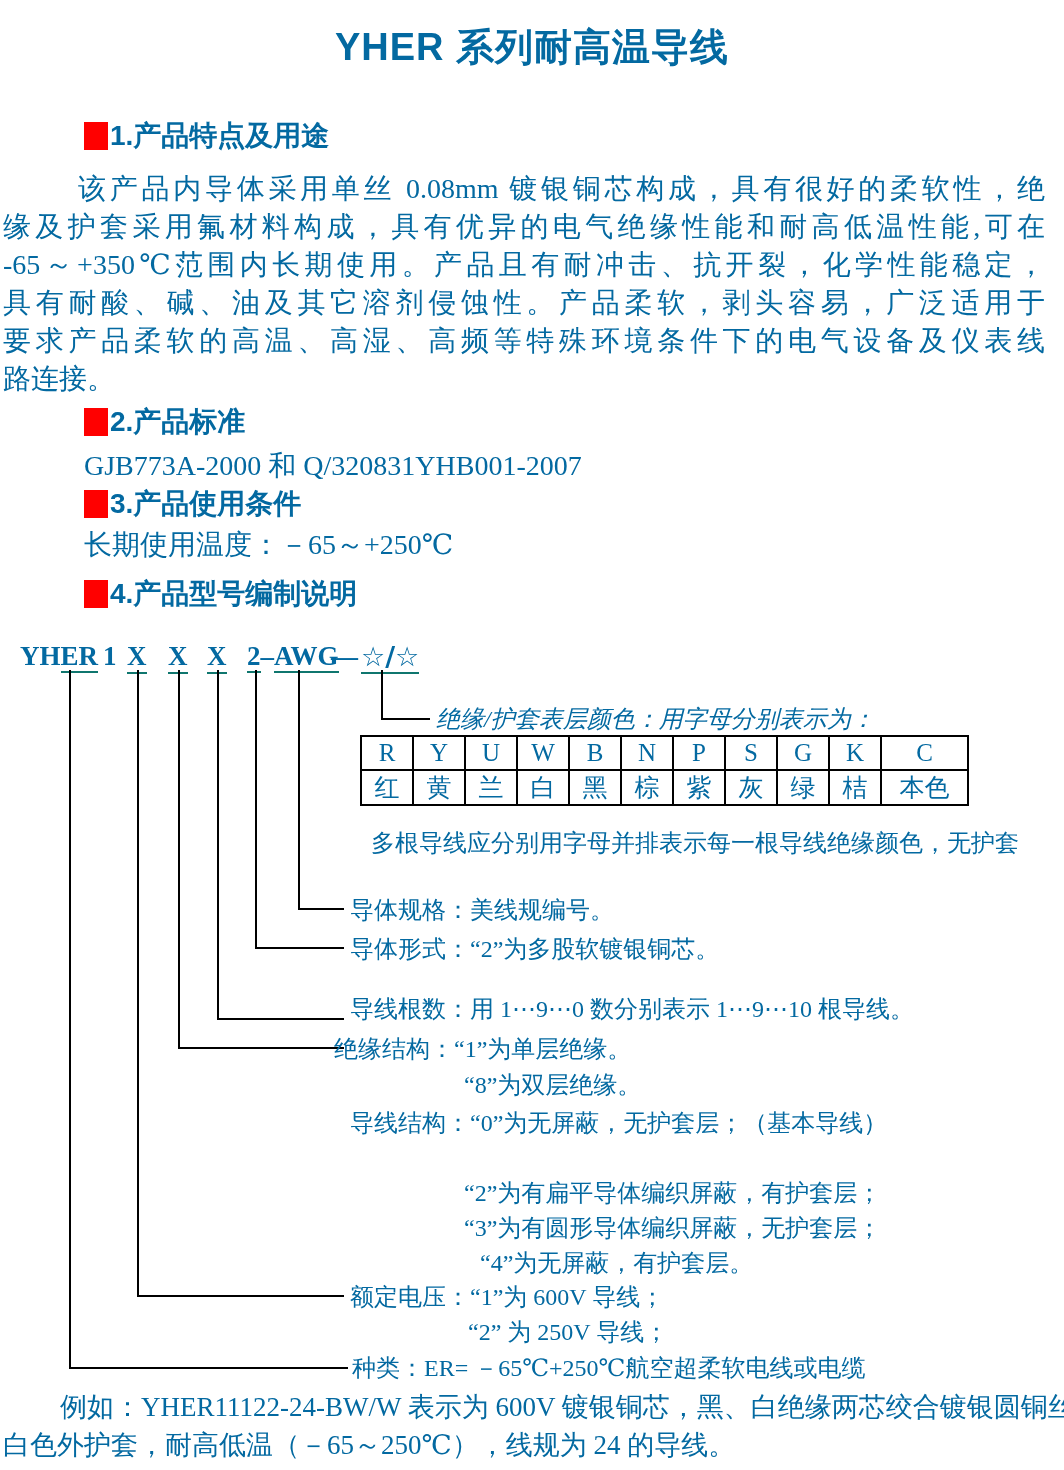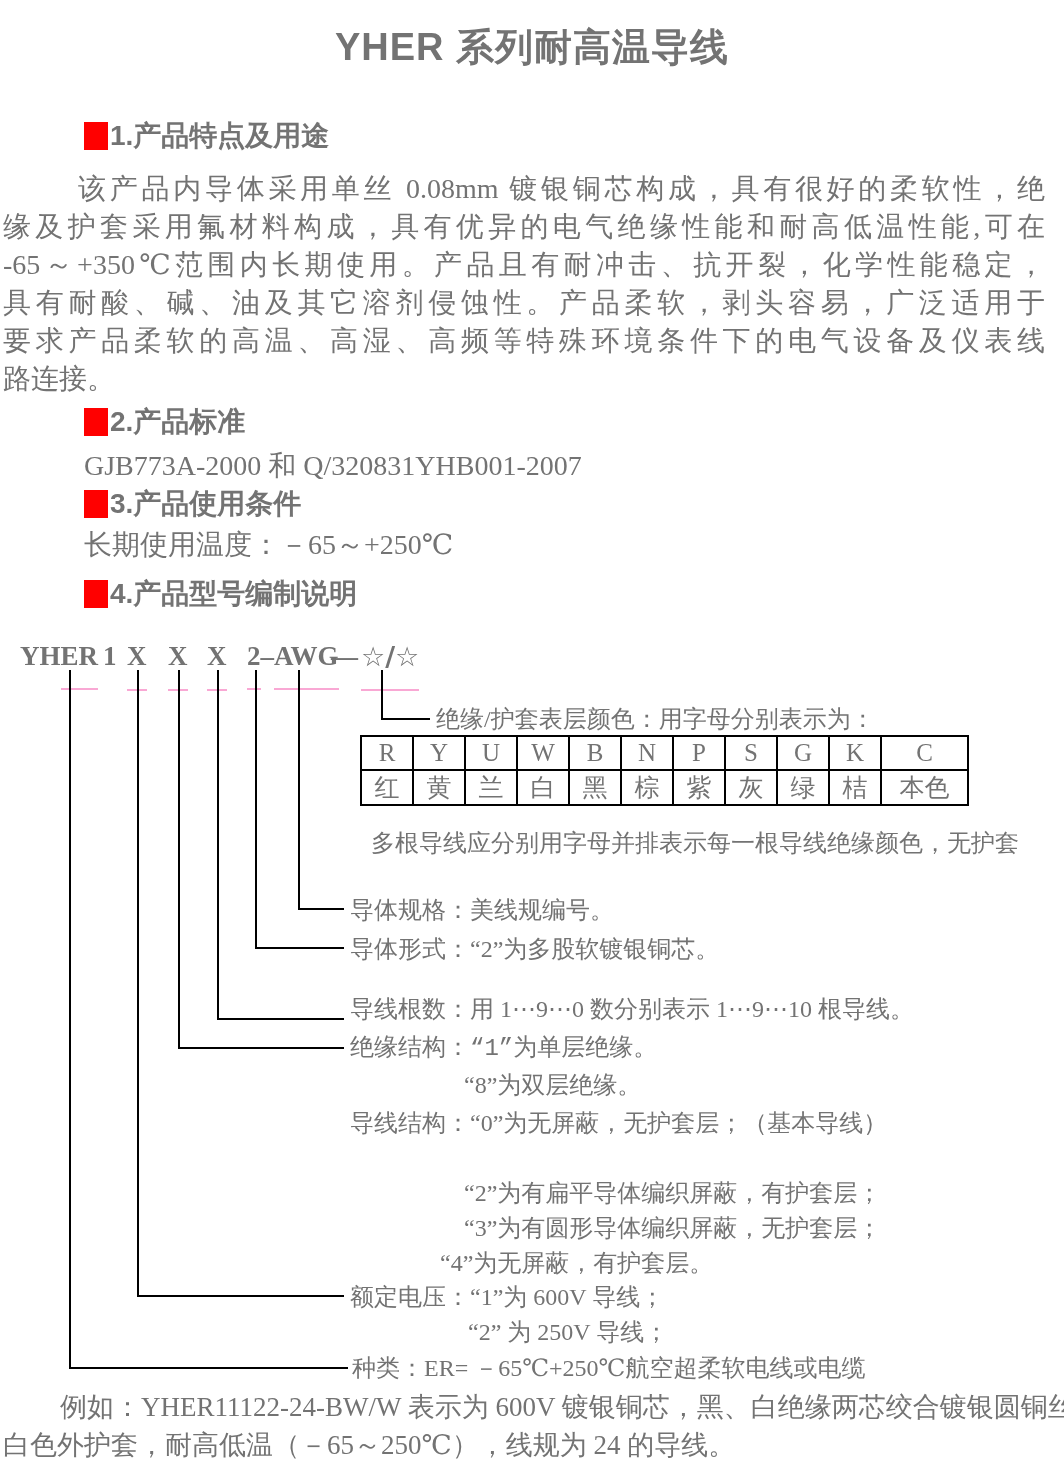--- a/index.html
+++ b/index.html
@@ -1,31 +1,31 @@
 <!DOCTYPE html>
 <html><head>
 <meta charset="utf-8">
 <style>
   html,body{margin:0;padding:0;background:#fff;}
-  .page{position:relative;width:1064px;height:1470px;background:#fff;color:#737373;overflow:hidden;
+  .page{position:relative;width:1064px;height:1470px;background:#fff;color:#0369a1;overflow:hidden;
         font-family:"Liberation Serif","DejaVu Serif",serif;}
   .abs{position:absolute;}
   .title{width:100%;text-align:center;font-family:"Liberation Sans","DejaVu Sans",sans-serif;
          font-weight:bold;font-size:38px;letter-spacing:1px;}
   .heading{font-family:"Liberation Sans","DejaVu Sans",sans-serif;font-weight:bold;font-size:28px;
            line-height:32px;white-space:nowrap;}
   .sq{display:inline-block;width:24px;height:28px;background:#f00;vertical-align:-5px;margin-right:2px;}
   .body-block{width:1042px;font-size:28px;line-height:38px;}
   .bline{white-space:nowrap;}
   .jline{text-align:justify;text-align-last:justify;white-space:normal;}
   .indent1{padding-left:75px;}
   .plain{font-size:28px;line-height:34px;white-space:nowrap;}
   .codeline{font-weight:bold;font-size:27px;white-space:nowrap;}
   .codeline .tok{position:absolute;top:0;}
-  .u{border-bottom:2px solid #f9a8d4;padding-bottom:17px;}
+  .u{border-bottom:2px solid #0f766e;padding-bottom:0;}
   .vline{position:absolute;width:2px;background:#000;}
   .hline{position:absolute;height:2px;background:#000;}
   .callout{font-size:24px;line-height:30px;white-space:nowrap;}
   .note{width:700px;font-size:24px;line-height:32px;}
   .note .n1{padding-left:48px;white-space:nowrap;}
   .note .n2{white-space:nowrap;}
   table.colors{border-collapse:collapse;table-layout:fixed;}
   table.colors td{border:2px solid #000;width:50px;height:32px;text-align:center;
                   font-size:25px;padding:0;}
   table.colors td.wide{width:85px;}
@@ -86,21 +86,21 @@
   <div class="vline" style="left:381px;top:670px;height:50px;"></div>
 
   <div class="hline" style="left:381px;top:718px;width:49px;"></div>
   <div class="hline" style="left:298px;top:908px;width:46px;"></div>
   <div class="hline" style="left:255px;top:947px;width:89px;"></div>
   <div class="hline" style="left:217px;top:1018px;width:127px;"></div>
   <div class="hline" style="left:178px;top:1047px;width:166px;"></div>
   <div class="hline" style="left:137px;top:1295px;width:207px;"></div>
   <div class="hline" style="left:69px;top:1367px;width:279px;"></div>
 
-  <div class="abs callout" style="left:436px;top:704px;">绝缘/护套表层颜色：用字母分别表示为：</div>
+  <div class="abs callout" style="left:436px;top:704px;font-style:italic;">绝缘/护套表层颜色：用字母分别表示为：</div>
 
   <table class="colors abs" style="left:360px;top:735px;">
     <tbody>
         <tr>
       <td>R</td>
       <td>Y</td>
       <td>U</td>
       <td>W</td>
       <td>B</td>
       <td>N</td>
@@ -126,26 +126,26 @@
   </tbody>
     </table>
 
   <div class="abs note" style="left:323px;top:827px;">
     <div class="n1">多根导线应分别用字母并排表示每一根导线绝缘颜色，无护套</div>
   </div>
 
   <div class="abs callout" style="left:350px;top:895px;">导体规格：美线规编号。</div>
   <div class="abs callout" style="left:350px;top:934px;">导体形式：“2”为多股软镀银铜芯。</div>
   <div class="abs callout" style="left:350px;top:994px;">导线根数：用 1⋯9⋯0 数分别表示 1⋯9⋯10 根导线。</div>
-  <div class="abs callout" style="left:350px;top:1034px;font-family:Liberation Mono, monospace;">绝缘结构：“1”为单层绝缘。</div>
+  <div class="abs callout" style="left:334px;top:1034px;">绝缘结构：“1”为单层绝缘。</div>
   <div class="abs callout" style="left:464px;top:1070px;">“8”为双层绝缘。</div>
   <div class="abs callout" style="left:350px;top:1108px;">导线结构：“0”为无屏蔽，无护套层；（基本导线）</div>
   <div class="abs callout" style="left:464px;top:1178px;">“2”为有扁平导体编织屏蔽，有护套层；</div>
   <div class="abs callout" style="left:464px;top:1213px;">“3”为有圆形导体编织屏蔽，无护套层；</div>
-  <div class="abs callout" style="left:440px;top:1248px;">“4”为无屏蔽，有护套层。</div>
+  <div class="abs callout" style="left:480px;top:1248px;">“4”为无屏蔽，有护套层。</div>
   <div class="abs callout" style="left:350px;top:1282px;">额定电压：“1”为 600V 导线；</div>
   <div class="abs callout" style="left:468px;top:1317px;">“2” 为 250V 导线；</div>
   <div class="abs callout" style="left:352px;top:1353px;">种类：ER= －65℃+250℃航空超柔软电线或电缆</div>
 
   <div class="abs example" style="left:3px;top:1388px;">
     <div class="e1">例如：YHER11122-24-BW/W 表示为 600V 镀银铜芯，黑、白绝缘两芯绞合镀银圆铜丝编织屏蔽，</div>
     <div class="e2">白色外护套，耐高低温（－65～250℃），线规为 24 的导线。</div>
   </div>
 
 </div>

